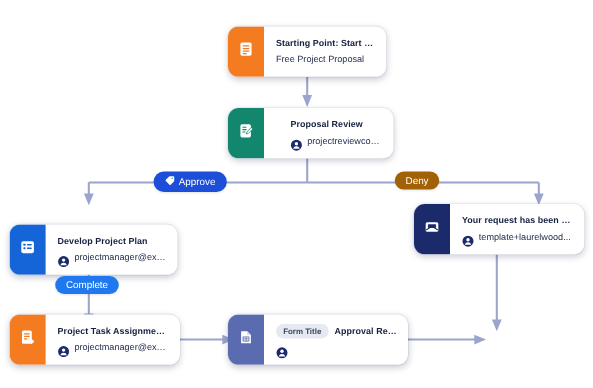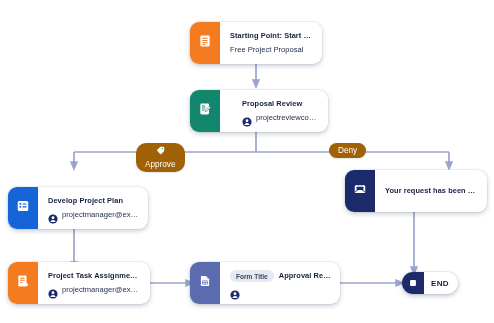--- a/index.html
+++ b/index.html
@@ -200,21 +200,21 @@
             <circle cx="12" cy="12" r="11" fill="#1b2a6b"></circle>
             <circle cx="12" cy="9" r="3.4" fill="#ffffff"></circle>
             <path d="M5.4 19.2a6.9 6.9 0 0 1 13.2 0z" fill="#ffffff"></path>
           </svg>
         </span>
         <span class="node-sub">projectreviewcommitt...</span>
       </div>
     </div>
   </div>
 
-  <div class="edge-label" style="left:136px; top:143px; background:#a16207;flex-direction:column;">
+  <div class="edge-label" style="left:128px; top:143px; background:#1d4ed8;">
     <span>
       <svg width="9" height="9" viewBox="0 0 24 24" fill="#ffffff">
         <path d="M11.6 2.2H20a1.8 1.8 0 0 1 1.8 1.8v8.4a2 2 0 0 1-.6 1.4l-7.2 7.2a1.9 1.9 0 0 1-2.7 0l-8.1-8.1a1.9 1.9 0 0 1 0-2.7l7.2-7.2a2 2 0 0 1 1.2-.8z"></path>
         <circle cx="17.2" cy="6.9" r="1.7" fill="#19b35e"></circle>
       </svg>
     </span>
     <span>Approve</span>
   </div>
 
   <div class="edge-label" style="left:329px; top:143px; background:#a16207;">
@@ -253,23 +253,36 @@
       <span>
         <svg width="14" height="14" viewBox="0 0 24 24" fill="none">
           <rect x="3" y="5.5" width="18" height="13.5" rx="2.2" fill="#ffffff"></rect>
           <rect x="6.2" y="8.2" width="11.6" height="5.4" rx="1" fill="#1b2a6b"></rect>
           <path d="M3.6 16.6 L12 11.4 L20.4 16.6" stroke="#1b2a6b" stroke-width="1.5" fill="none"></path>
         </svg>
       </span>
     </div>
     <div class="node-body">
       <div class="node-title">Your request has been denied.</div>
-    </div>
-  </div>
-
+      <div class="sub-row">
+        <span class="avatar">
+          <svg width="10" height="10" viewBox="0 0 24 24">
+            <circle cx="12" cy="12" r="11" fill="#1b2a6b"></circle>
+            <circle cx="12" cy="9" r="3.4" fill="#ffffff"></circle>
+            <path d="M5.4 19.2a6.9 6.9 0 0 1 13.2 0z" fill="#ffffff"></path>
+          </svg>
+        </span>
+        <span class="node-sub">template+laurelwood...</span>
+      </div>
+    </div>
+  </div>
+
+  <div class="edge-label" style="left:46px; top:230px; background:#1f78ed;">
+    <span>Complete</span>
+  </div>
 
   <div class="node" style="left:8px; top:262px; width:142px; height:42px;">
     <div class="node-icon" style="background:#f47b20;">
       <span>
         <svg width="14" height="14" viewBox="0 0 24 24" fill="none">
           <rect x="4" y="2.6" width="14" height="18.8" rx="2.3" fill="#ffffff"></rect>
           <rect x="6.8" y="6.4" width="8.4" height="1.6" rx="0.8" fill="#f47b20"></rect>
           <rect x="6.8" y="10" width="8.4" height="1.6" rx="0.8" fill="#f47b20"></rect>
           <rect x="6.8" y="13.6" width="5" height="1.6" rx="0.8" fill="#f47b20"></rect>
           <path d="M14.2 18.2 H20 M17.6 15.6 L20.4 18.2 L17.6 20.8" stroke="#ffffff" stroke-width="1.7" fill="none" stroke-linecap="round" stroke-linejoin="round"></path>
@@ -315,24 +328,14 @@
           <svg width="10" height="10" viewBox="0 0 24 24">
             <circle cx="12" cy="12" r="11" fill="#1b2a6b"></circle>
             <circle cx="12" cy="9" r="3.4" fill="#ffffff"></circle>
             <path d="M5.4 19.2a6.9 6.9 0 0 1 13.2 0z" fill="#ffffff"></path>
           </svg>
         </span>
       </div>
     </div>
   </div>
 
-  <div class="end-node" style="left:402px; top:272px; height:22px;">
-    <div class="end-icon" style="background:#1b2a6b;">
-      <span>
-        <svg width="10" height="10" viewBox="0 0 24 24">
-          <rect x="5" y="5" width="14" height="14" rx="2.4" fill="#ffffff"></rect>
-        </svg>
-      </span>
-    </div>
-    <span class="end-label">END</span>
-  </div>
 
 </div>
 
 </body></html>

